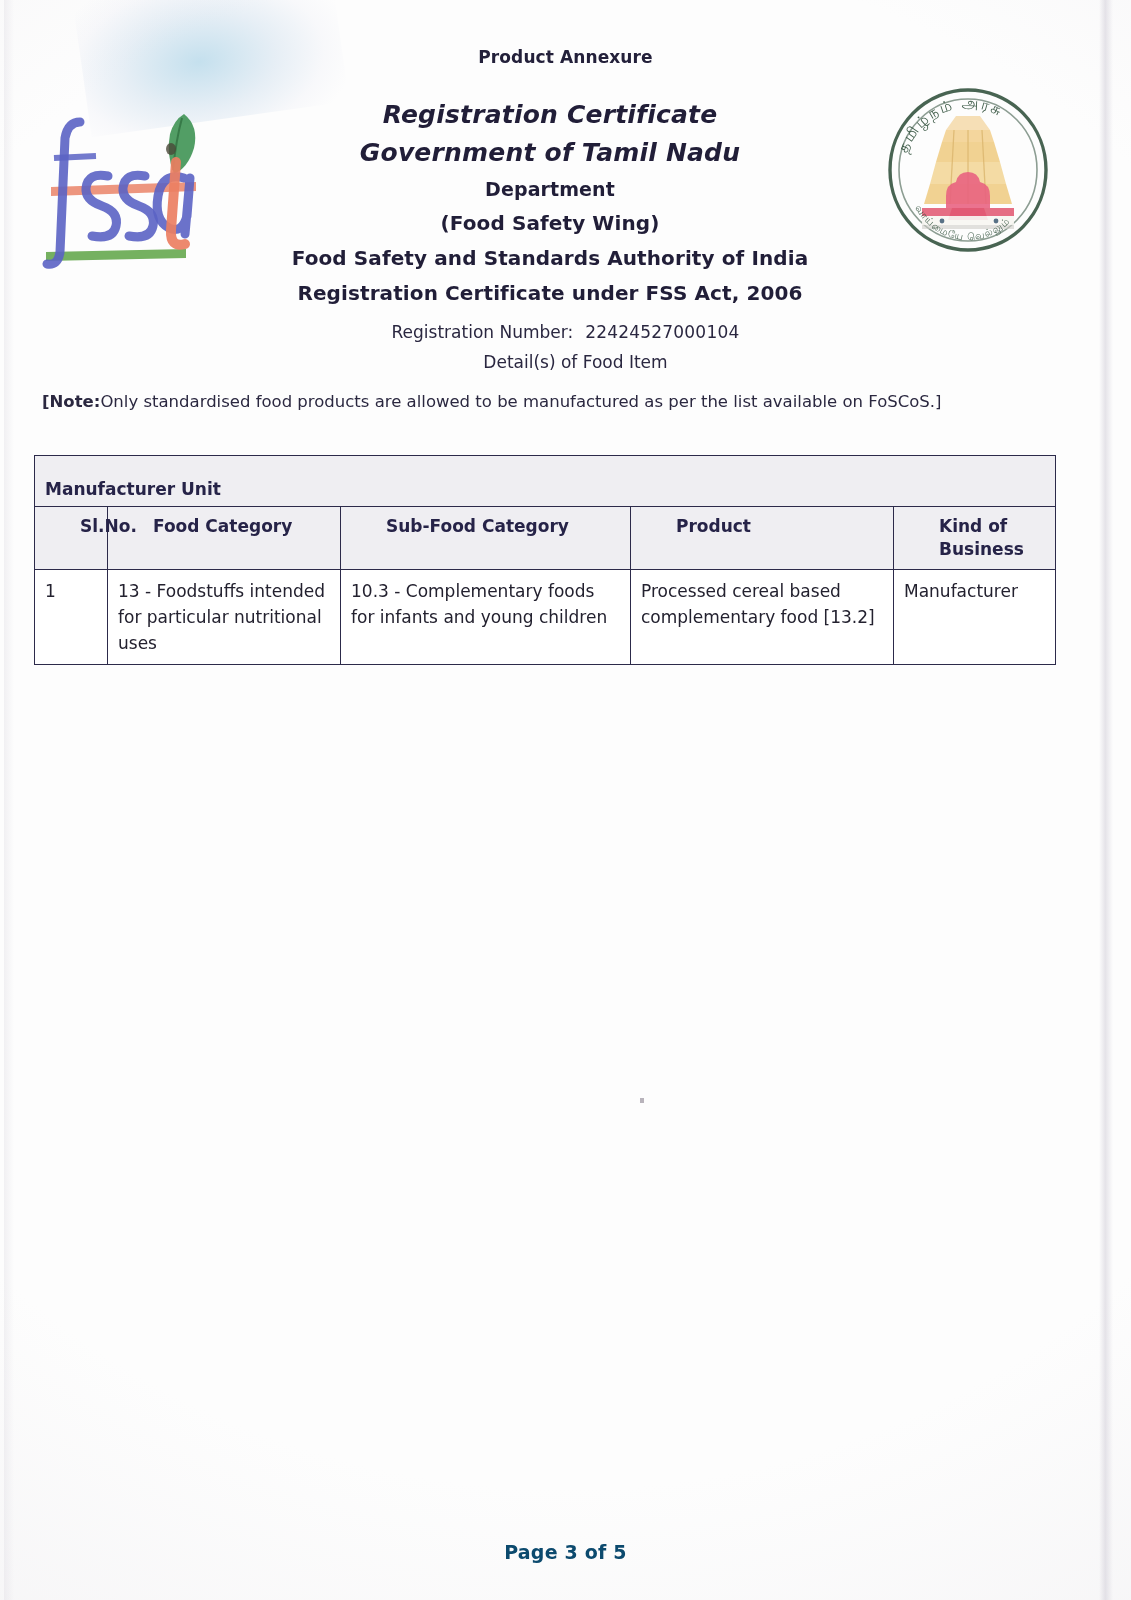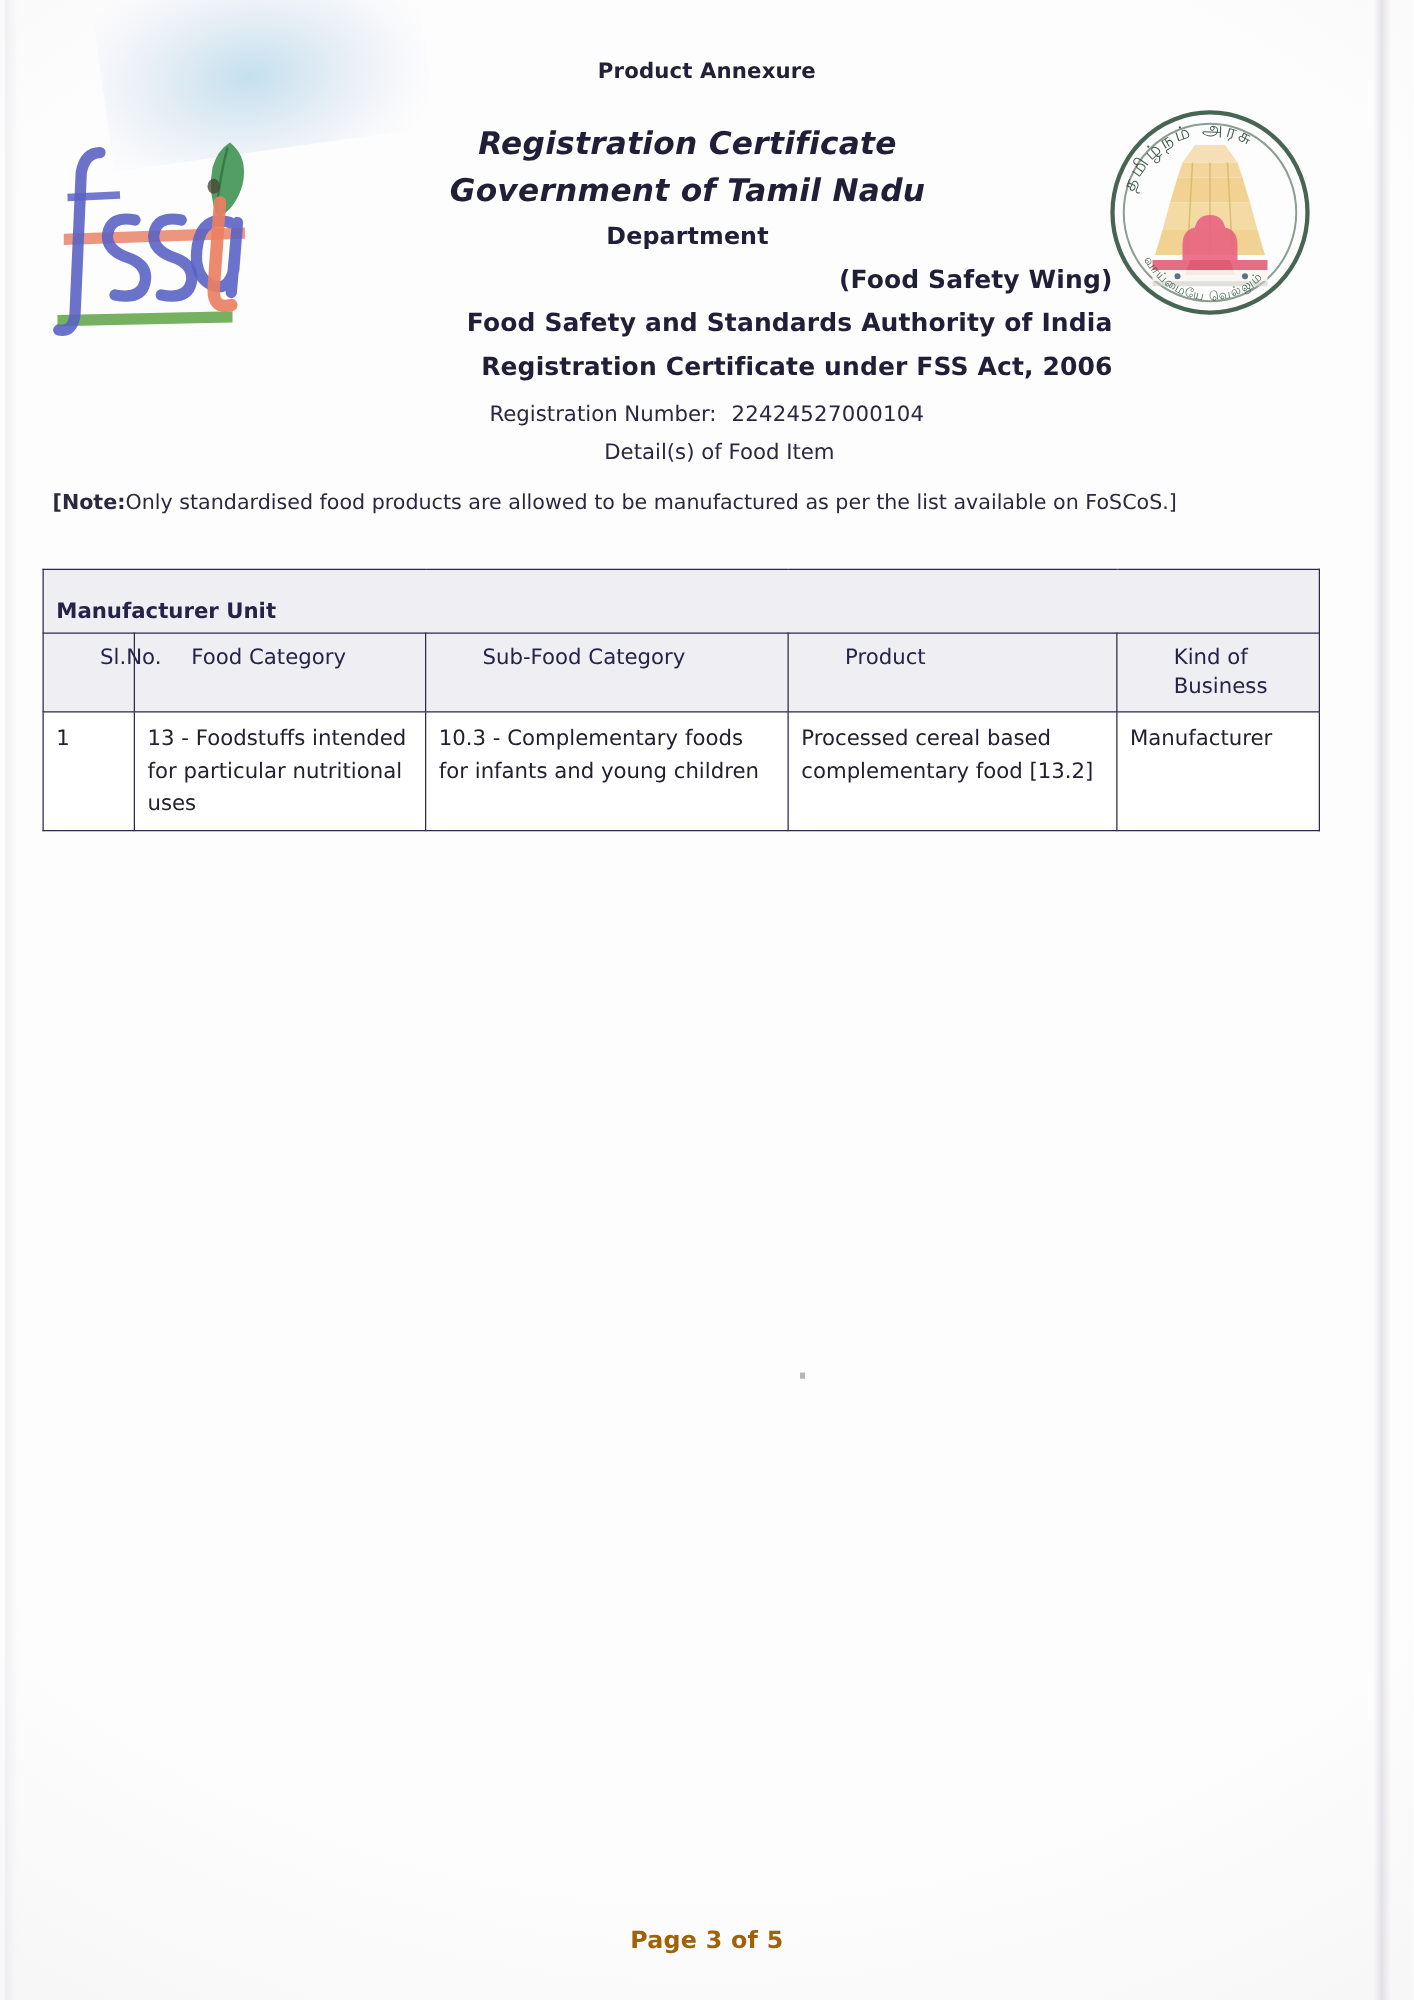--- a/index.html
+++ b/index.html
@@ -92,21 +92,20 @@
     font-size: 19px;
     font-weight: 700;
     line-height: 34px;
     letter-spacing: .1px;
   }
   #title-block .t3 {
     font-size: 20px;
     font-weight: 700;
     line-height: 35px;
     letter-spacing: .1px;
-    text-align: right;
   }
 
   #regnum-row {
     position: absolute;
     top: 322px; left: 0; right: 0;
     text-align: center;
     font-size: 17px;
     color: #2a2740;
   }
   #regnum-row .reg-label { font-weight: 400; }
@@ -165,21 +164,21 @@
     font-size: 17px;
     font-weight: 700;
     color: #262348;
     height: 34px;
     padding-top: 23px;
     padding-bottom: 7px;
   }
   #annexure-table thead th {
     background: #efeef2;
     font-size: 17px;
-    font-weight: 400;
+    font-weight: 700;
     color: #262348;
     height: 62px;
     line-height: 23px;
     padding-left: 45px;
   }
   #annexure-table tbody td {
     background: #ffffff;
     font-size: 17px;
     line-height: 26px;
     color: #23212f;
@@ -192,21 +191,21 @@
   .col-kob   { width: 162px; }
 
   
   #page-footer {
     position: absolute;
     left: 0; right: 0;
     top: 1541px;
     text-align: center;
     font-size: 19px;
     font-weight: 700;
-    color: #a16207;
+    color: #0c4a6e;
     letter-spacing: .2px;
   }
 </style>
 </head>
 <body>
 
 <div id="page">
 
   <div id="paper-tint"></div>
   <div id="scan-smudge"></div>

